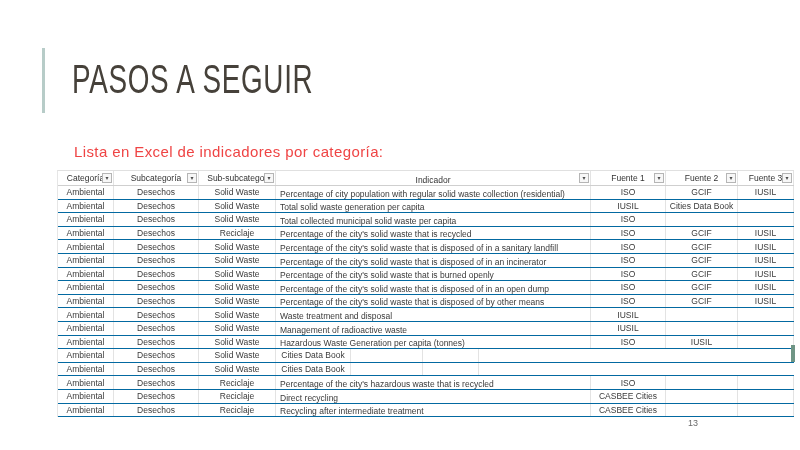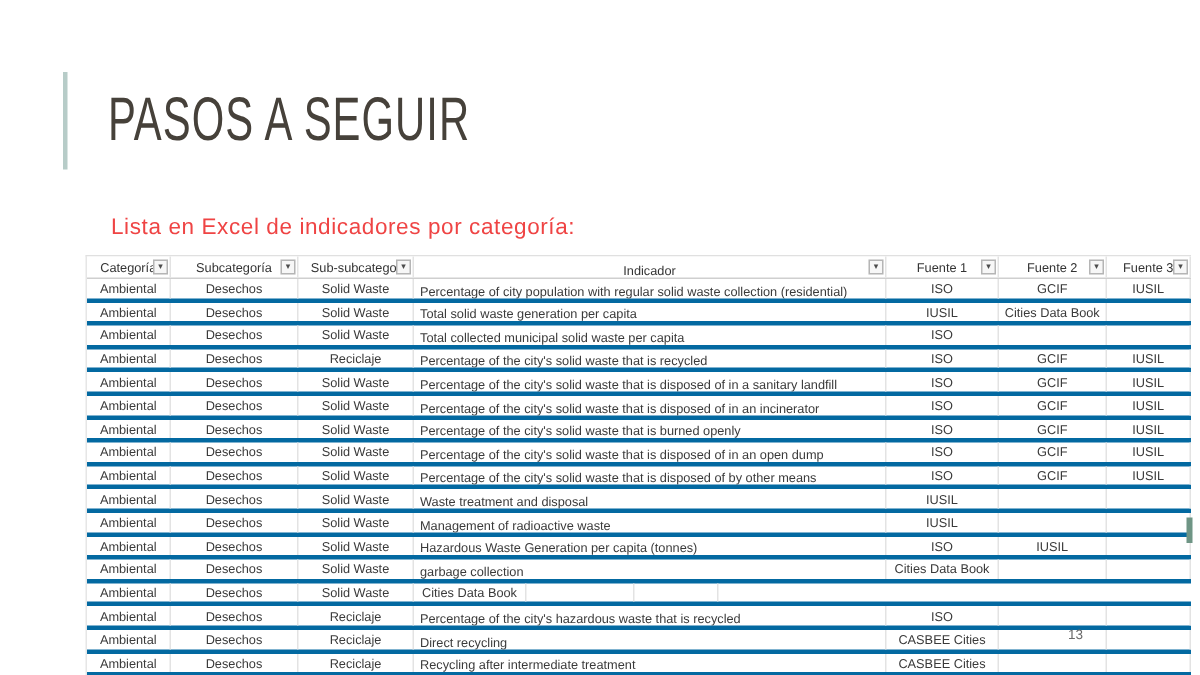--- a/index.html
+++ b/index.html
@@ -25,21 +25,21 @@
     position:absolute; left:74px; top:143px;
     font-size:15px; color:#ef4444; letter-spacing:0.4px;
     white-space:nowrap;
   }
 
   .excel-table {
     position:absolute; left:57px; top:170px; width:736px;
     border-top:1px solid #e0e0e0; border-left:1px solid #e6e6e6;
     font-size:8.5px; color:#3a3a3a;
   }
-  .trow { display:flex; height:12.6px; border-bottom:3px solid #0369a1; }
+  .trow { display:flex; height:12.6px; border-bottom:1px solid #0369a1; }
   .trow.header { height:14px; border-bottom:1px solid #cfcfcf; background:#ffffff; }
   .cell {
     box-sizing:border-box; position:relative;
     border-right:1px solid #e3e3e3;
     white-space:nowrap; overflow:hidden;
     display:flex; align-items:center; justify-content:center;
     padding:0 2px;
   }
   .cell.left { justify-content:flex-start; padding-left:4px; }
   .col-0 { width:56px; }
@@ -56,21 +56,21 @@
     border:1px solid #b5b5b5; background:#f7f7f7;
     display:flex; align-items:center; justify-content:center;
     font-size:6px; line-height:1; color:#4d4d4d;
     box-sizing:border-box;
   }
   .teal-mark {
     position:absolute; left:791px; top:345px;
     width:4px; height:17px; background:#6f9585;
   }
   .page-number {
-    position:absolute; left:712px; top:418px;
+    position:absolute; left:688px; top:418px;
     font-size:9px; color:#6a6a6a;
   }
 </style>
 </head>
 <body>
 
 <div class="slide">
 
   <div class="accent-line"></div>
 
@@ -214,21 +214,20 @@
         <div class="cell col-2">Solid Waste</div>
         <div class="cell col-3 left">Hazardous Waste Generation per capita (tonnes)</div>
         <div class="cell col-4">ISO</div>
         <div class="cell col-5">IUSIL</div>
         <div class="cell col-6"></div>
       </div>
       <div class="trow">
         <div class="cell col-0">Ambiental</div>
         <div class="cell col-1">Desechos</div>
         <div class="cell col-2">Solid Waste</div>
-        <div class="cell col-3 left">garbage collection</div>
         <div class="cell col-4">Cities Data Book</div>
         <div class="cell col-5"></div>
         <div class="cell col-6"></div>
       </div>
       <div class="trow">
         <div class="cell col-0">Ambiental</div>
         <div class="cell col-1">Desechos</div>
         <div class="cell col-2">Solid Waste</div>
         <div class="cell col-4">Cities Data Book</div>
         <div class="cell col-5"></div>

